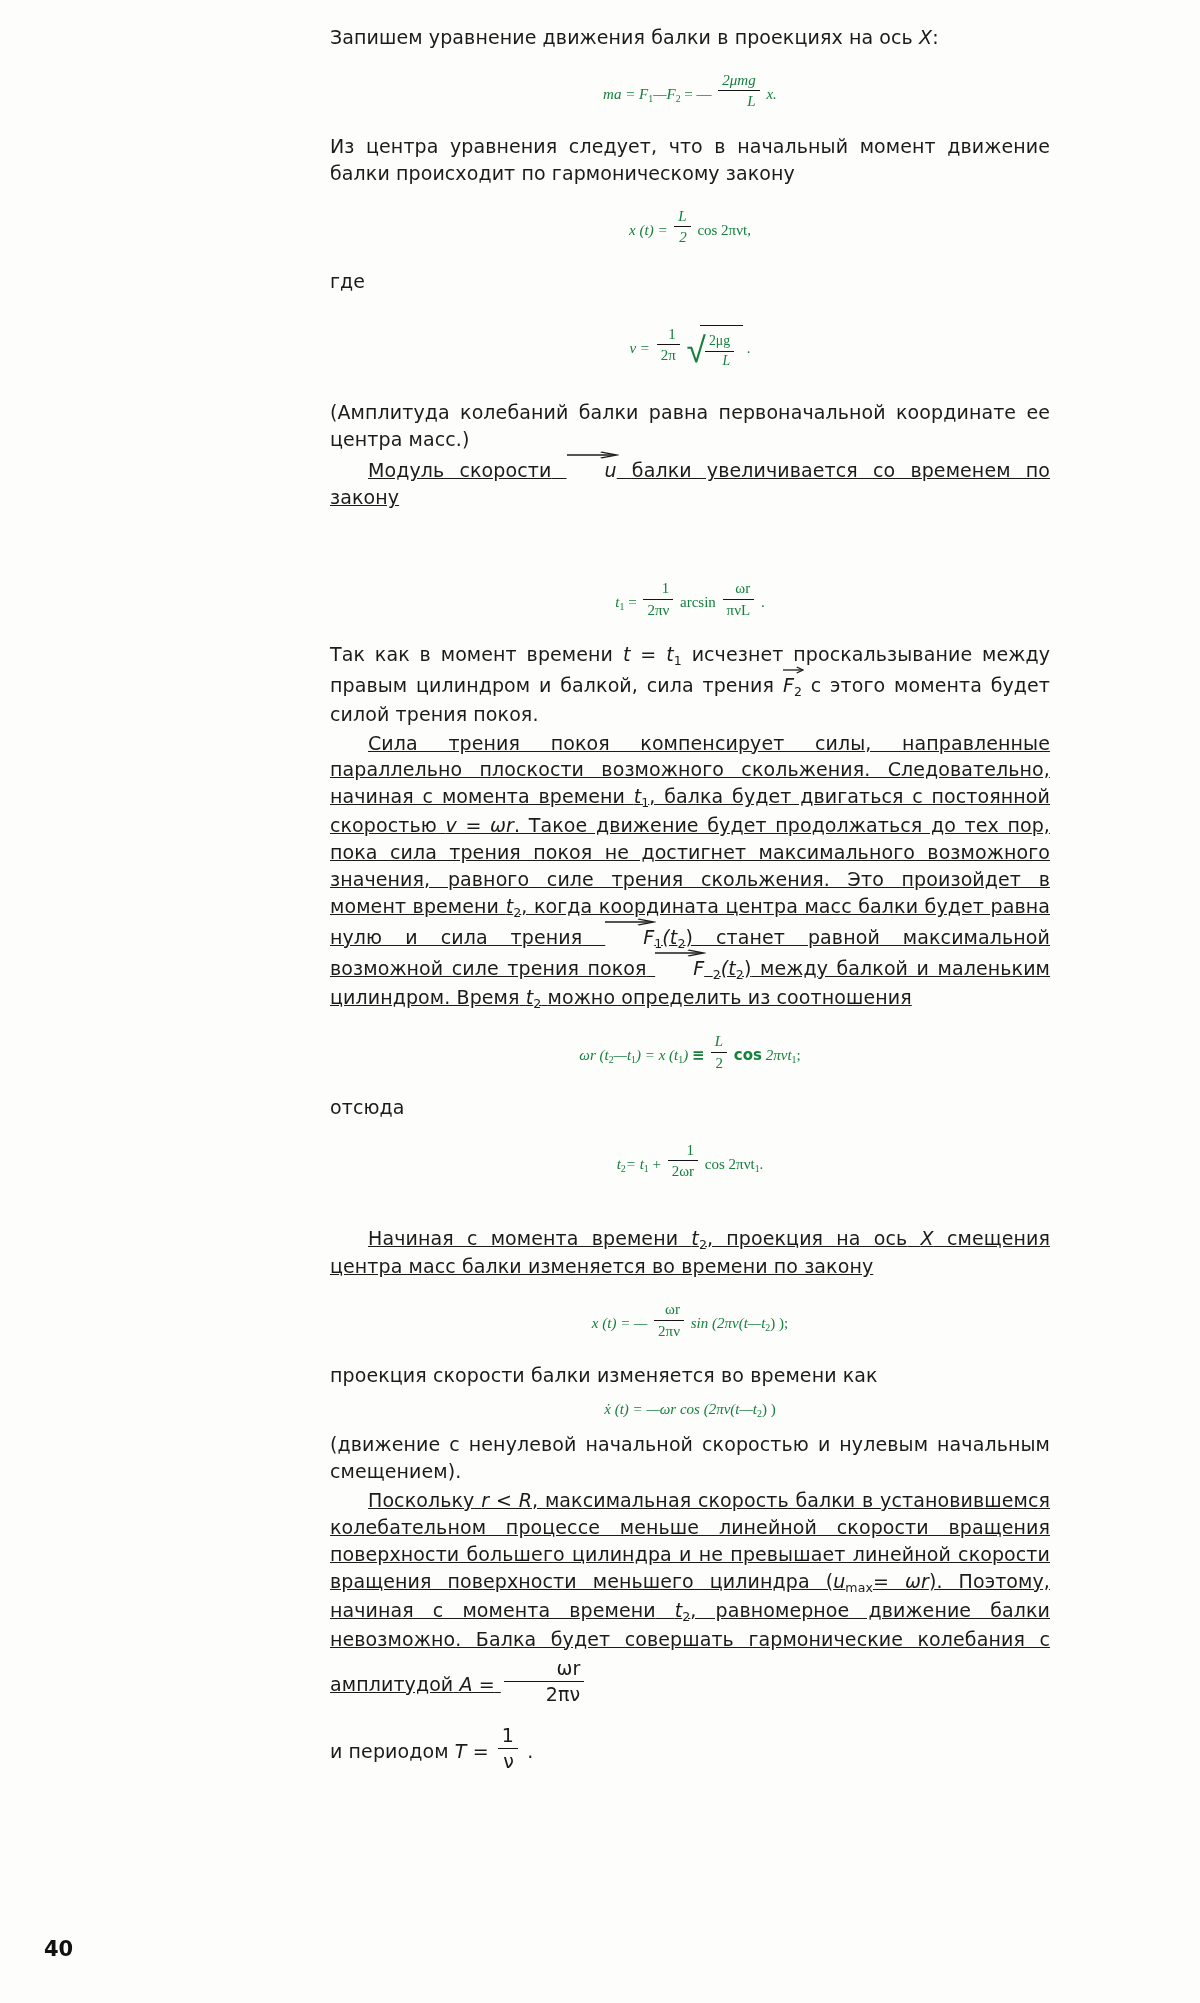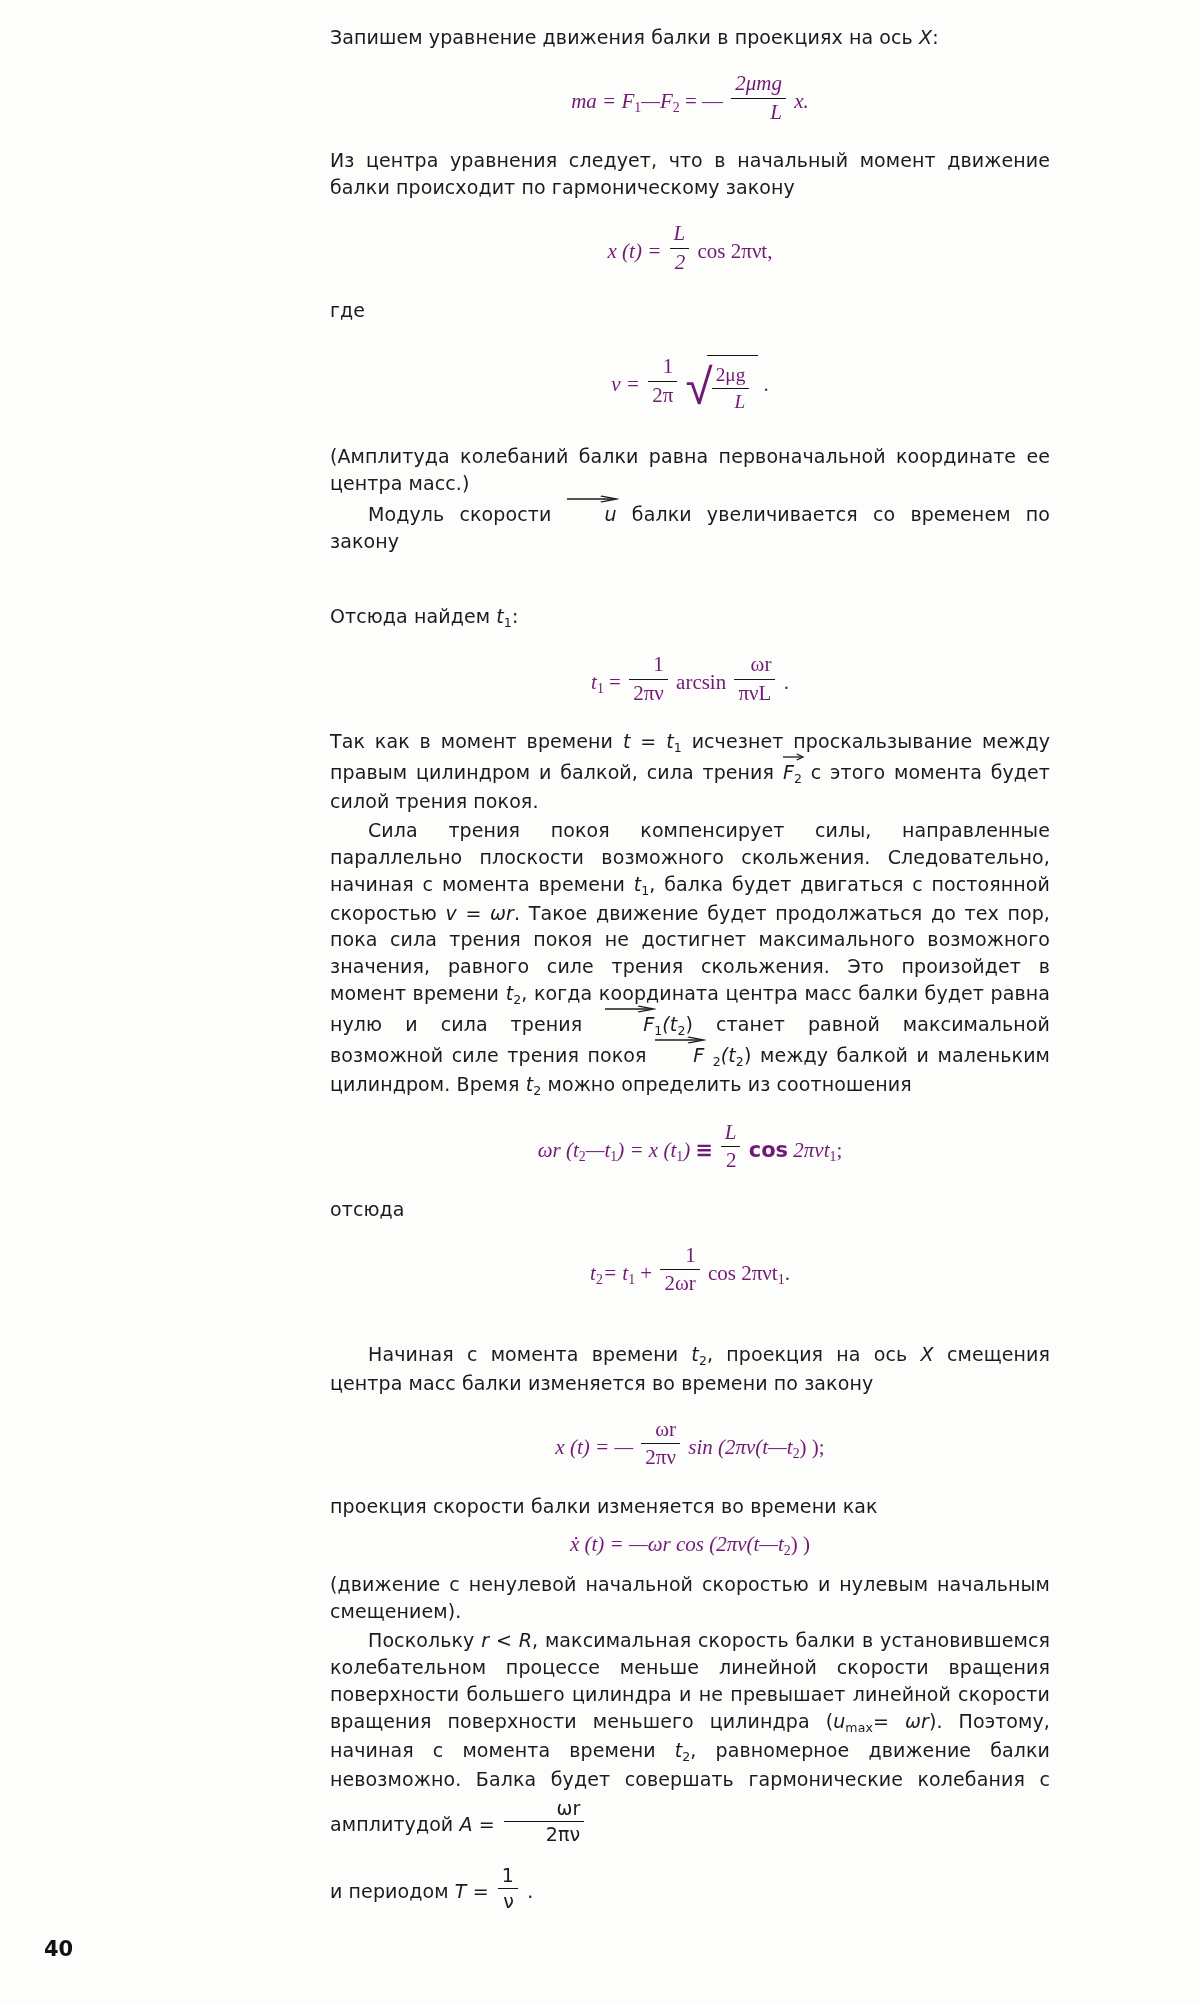--- a/index.html
+++ b/index.html
@@ -29,27 +29,27 @@
   }
   p.par {
     font-family: "DejaVu Sans", sans-serif;
     font-size: 19px;
     line-height: 1.42;
     text-align: justify;
     margin: 0 0 2px 0;
     letter-spacing: 0.1px;
     color: #1b1b1b;
   }
-  p.indent { text-indent: 38px; }
+  p.indent { text-indent: 38px; text-decoration: underline; }
   .formula {
     text-align: center;
     font-family: "Liberation Serif", serif;
-    font-size: 21px;
+    font-size: 15px;
     margin: 16px 0 18px 0;
-    color: #701a75;
+    color: #15803d;
     white-space: nowrap;
   }
   .formula.small-gap { margin: 12px 0 12px 0; }
   i, .it { font-style: italic; }
   .frac {
     display: inline-block;
     vertical-align: -0.52em;
     text-align: right;
     margin: 4px 3px;
   }
@@ -179,24 +179,20 @@
             </svg>
           </span><i>u</i></span>
       <span>балки увеличивается со временем по закону</span>
     </p>
 
 
 
 
     <div class="spacer-lg"></div>
 
-    <p class="par">
-      <span>Отсюда найдем</span>
-      <i>t</i><sub>1</sub><span>:</span>
-    </p>
 
     <div class="formula">
       <i>t</i><sub>1</sub>
       <span>=</span>
       <span class="frac">
         <span class="num"><span>1</span></span>
         <span class="den"><span>2πν</span></span>
       </span>
       <span>arcsin</span>
       <span class="frac">

